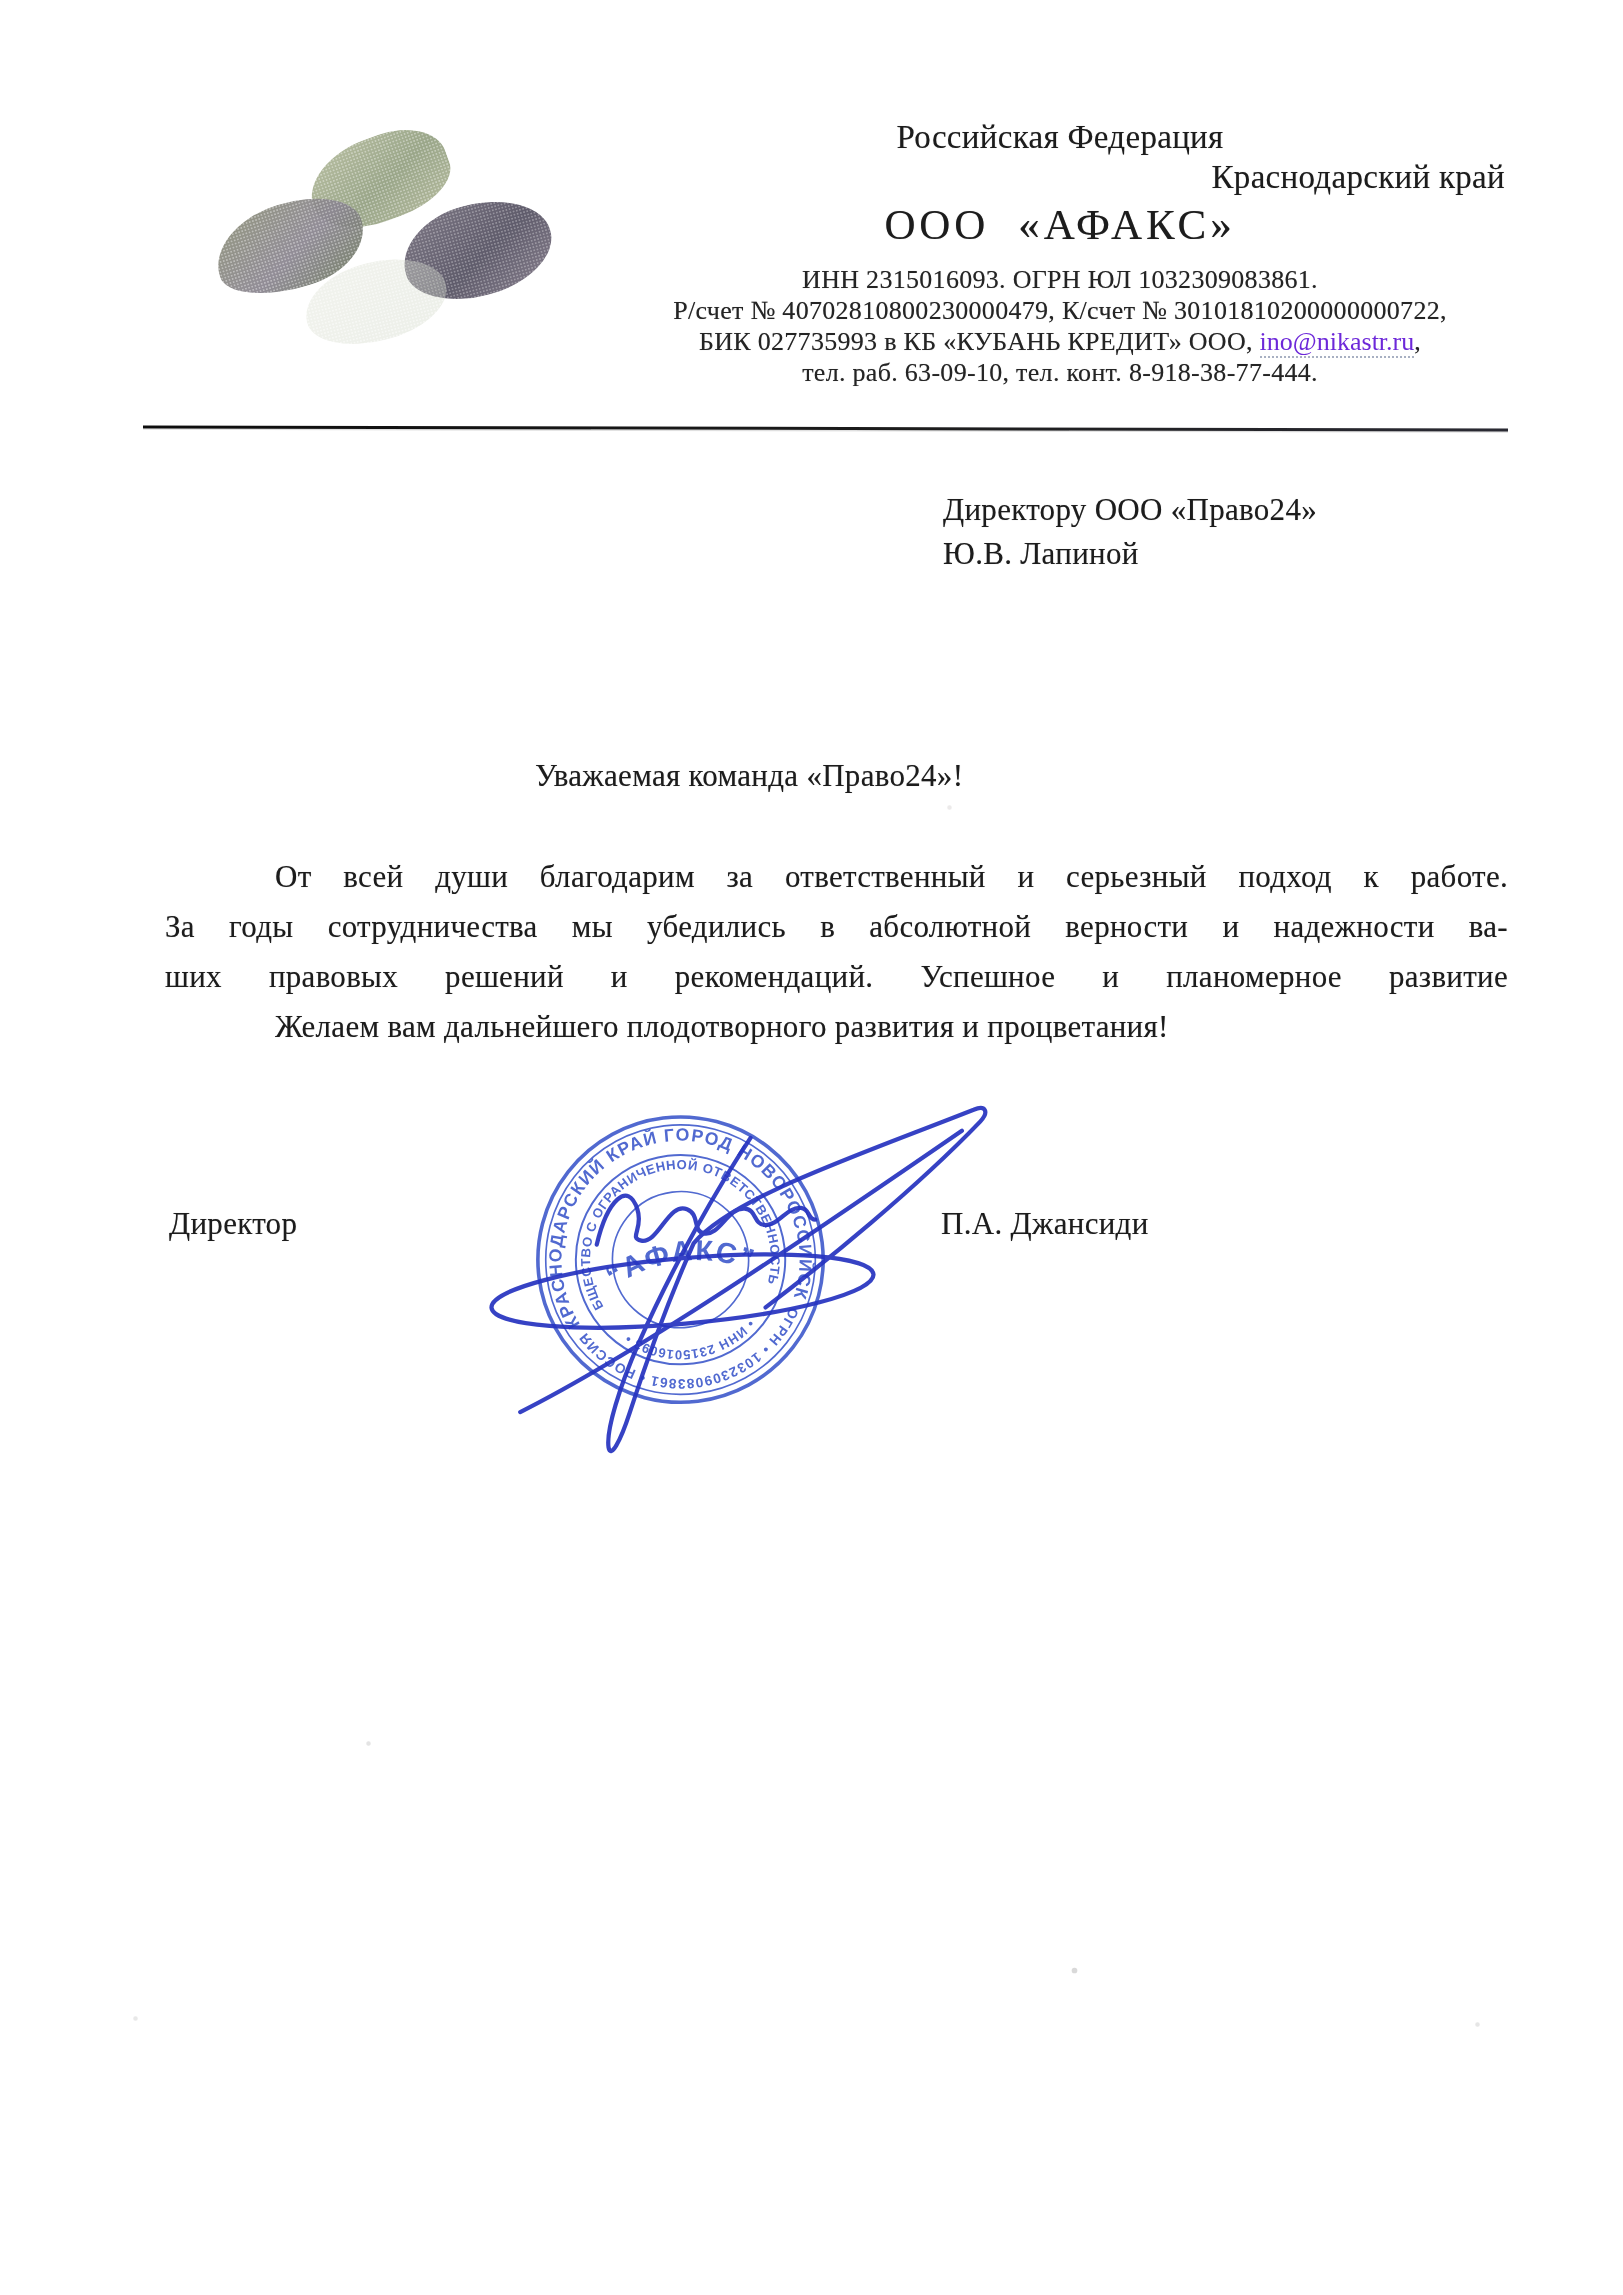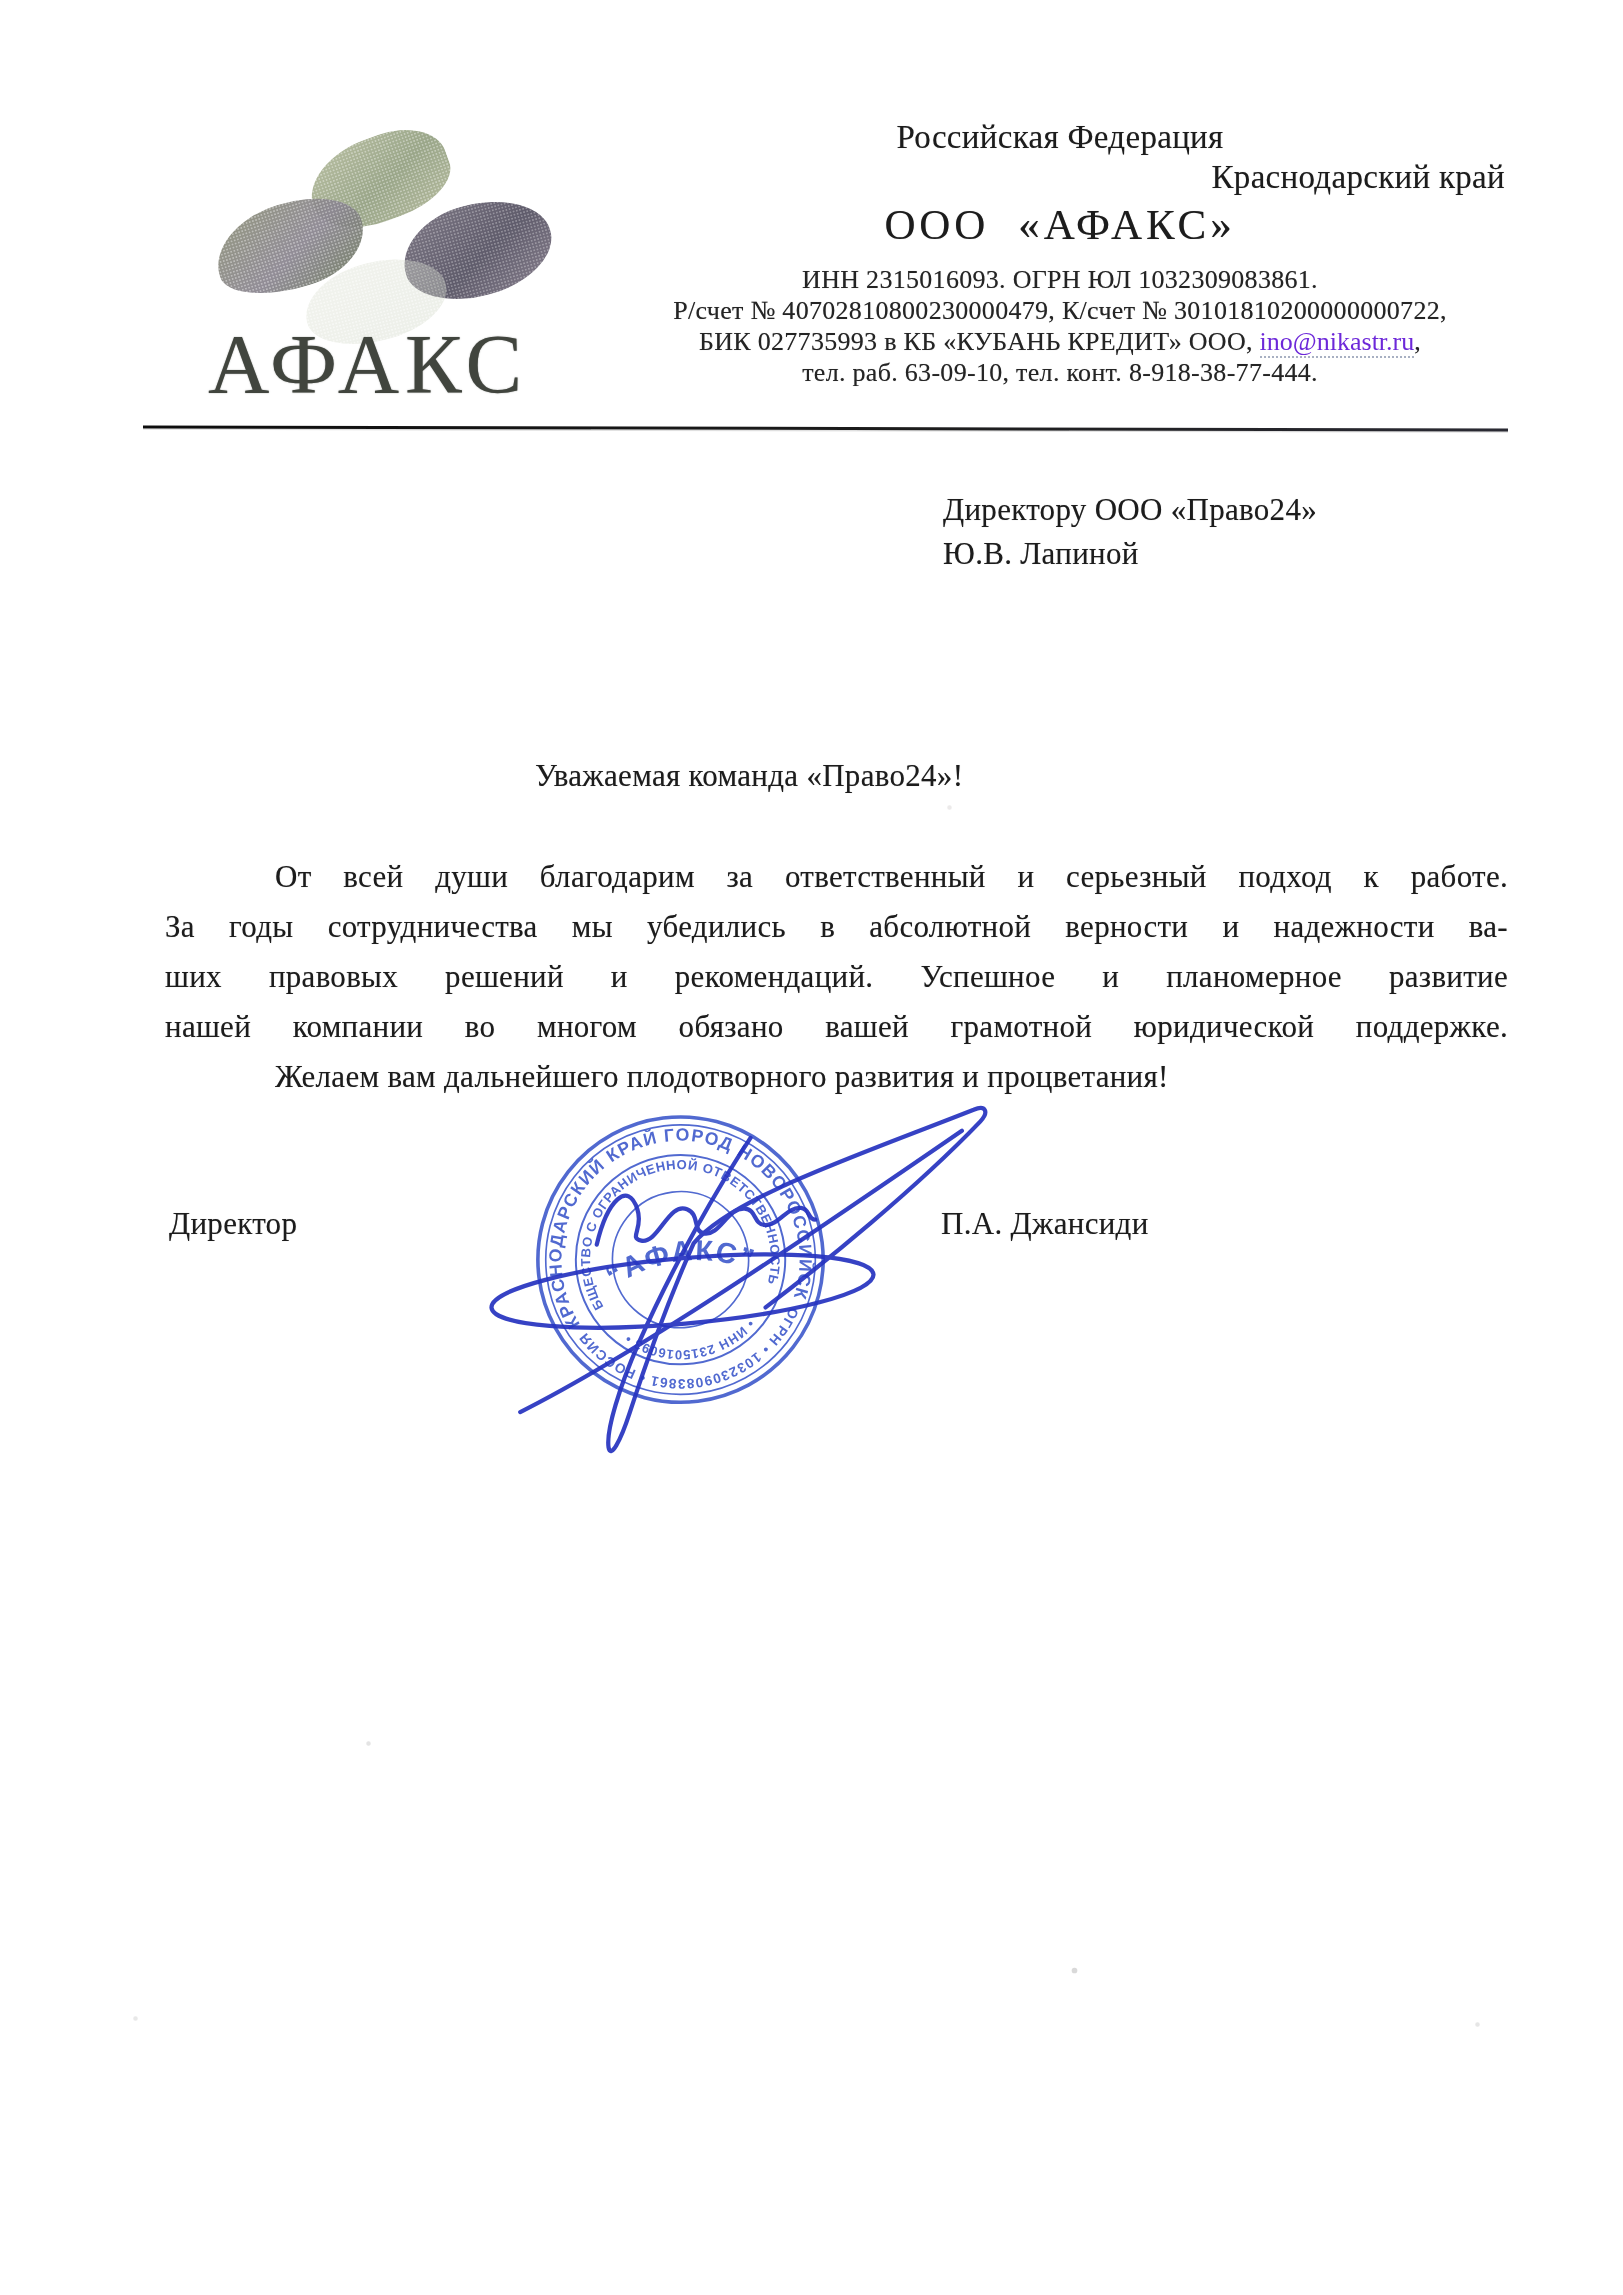--- a/index.html
+++ b/index.html
@@ -75,21 +75,20 @@
 <body>
 
 <div class="page">
 
   <div class="logo-art">
     <div class="blob blob-top"></div>
     <div class="blob blob-left"></div>
     <div class="blob blob-right"></div>
     <div class="blob blob-ghost"></div>
   </div>
-  <div class="logo-word txt">АФАКС</div>
 
   <div class="lh">
     <div class="lh-country txt">Российская Федерация</div>
     <div class="lh-region txt">Краснодарский край</div>
     <div class="lh-company txt">ООО «АФАКС»</div>
     <div class="lh-reqs">
       <div class="txt">ИНН 2315016093. ОГРН ЮЛ 1032309083861.</div>
       <div class="txt">Р/счет № 40702810800230000479, К/счет № 30101810200000000722,</div>
       <div><span class="txt">БИК 027735993 в КБ «КУБАНЬ КРЕДИТ» ООО, </span><a href="#" class="lh-email">ino@nikastr.ru</a><span class="txt">,</span></div>
       <div class="txt">тел. раб. 63-09-10, тел. конт. 8-918-38-77-444.</div>
@@ -101,21 +100,20 @@
     <div class="txt">Директору ООО «Право24»</div>
     <div class="txt">Ю.В. Лапиной</div>
   </div>
 
   <div class="salutation txt">Уважаемая команда «Право24»!</div>
 
   <div class="body-par">
     <div class="bline j ind txt">От всей души благодарим за ответственный и серьезный подход к работе.</div>
     <div class="bline j txt">За годы сотрудничества мы убедились в абсолютной верности и надежности ва-</div>
     <div class="bline j txt">ших правовых решений и рекомендаций. Успешное и планомерное развитие</div>
-    <div class="bline j txt">нашей компании во многом обязано вашей грамотной юридической поддержке.</div>
     <div class="bline ind txt">Желаем вам дальнейшего плодотворного развития и процветания!</div>
   </div>
 
   <div class="sig-role txt">Директор</div>
   <div class="sig-name txt">П.А. Джансиди</div>
 
   <div class="stamp-wrap">
     <svg width="589" height="458" viewBox="0 0 900 700">
       <defs>
         <path id="arc-outer-top" d="M 175 402 A 182 182 0 1 1 505 402" fill="none"></path>

